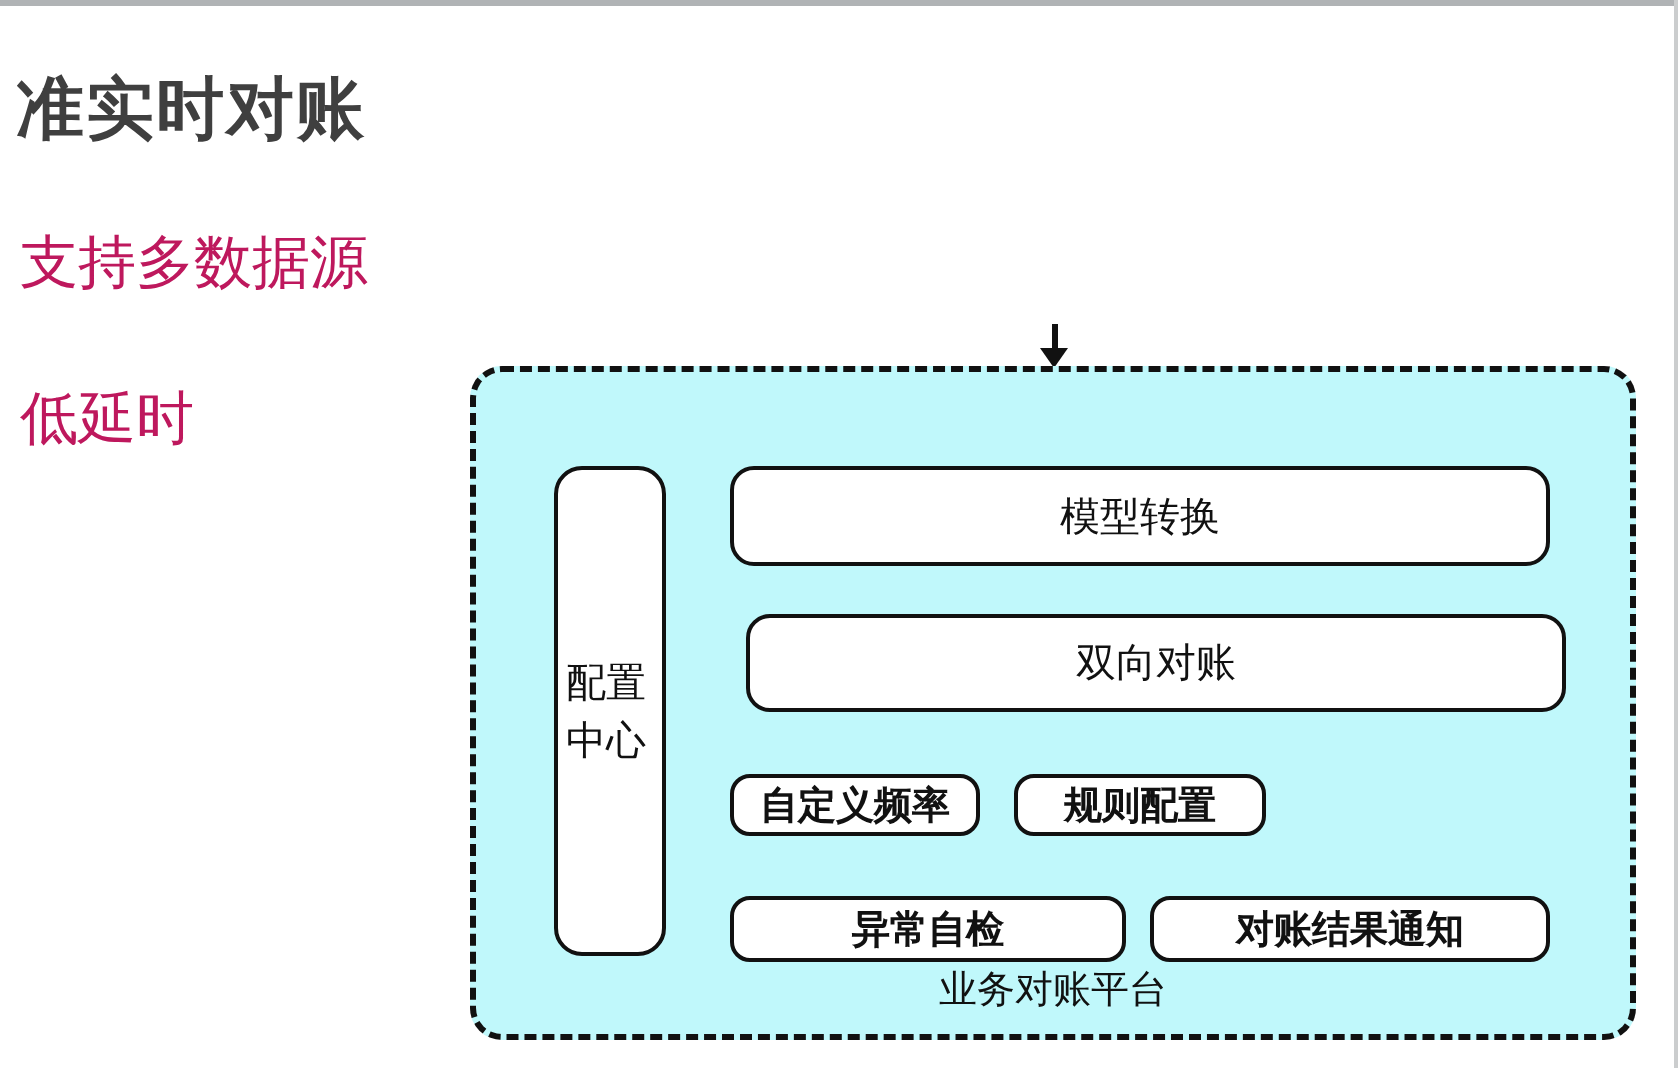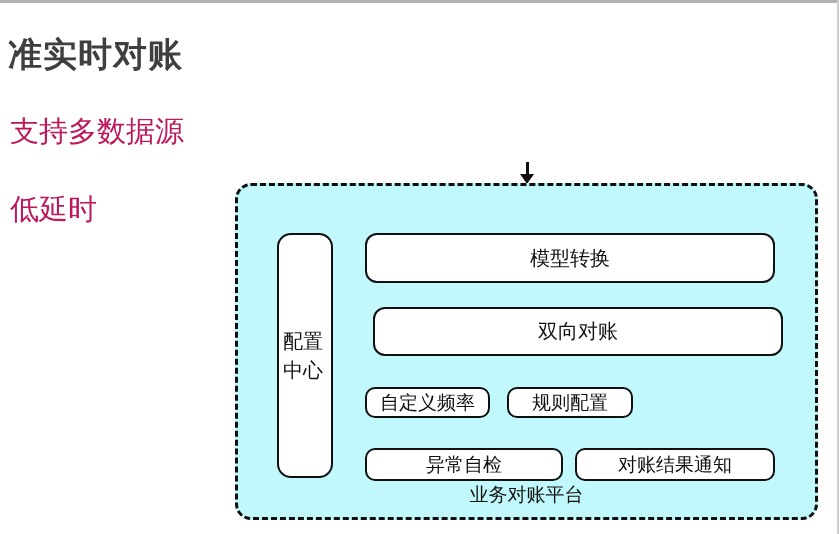--- a/index.html
+++ b/index.html
@@ -53,21 +53,21 @@
     background: #ffffff;
     border: 2px solid #111111;
     border-radius: 12px;
     display: flex;
     align-items: center;
     justify-content: center;
     font-size: 20px;
     color: #111111;
     white-space: nowrap;
   }
-  .node.small { font-size: 19px; border-radius: 10px; }
+  .node.small { font-size: 19px; border-radius: 10px; font-weight: bold; }
 
   .datasource-box {
     left: 235px; top: 122px;
     width: 585px; height: 40px;
   }
 
   .arrow-line {
     position: absolute;
     left: 526px; top: 162px;
     width: 3px; height: 13px;

